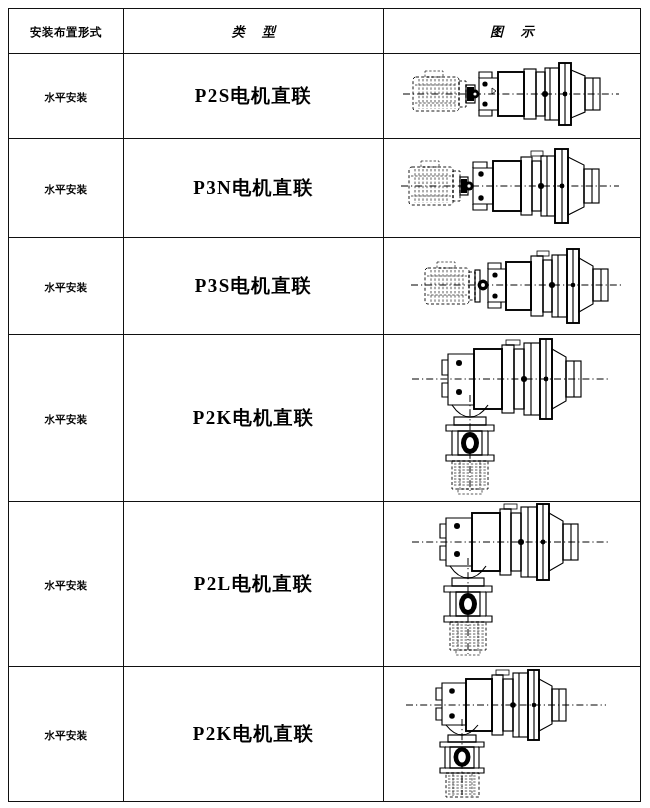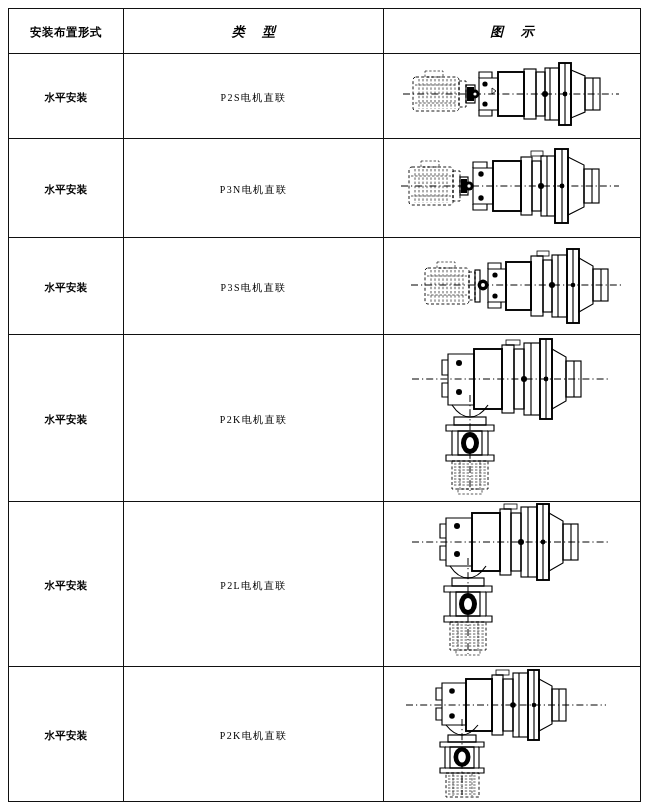--- a/index.html
+++ b/index.html
@@ -62,22 +62,22 @@
   }
 
   .mount-text {
     font-family: Liberation Mono, monospace;
     font-weight: bold;
     font-size: 10.5px;
     letter-spacing: 0.3px;
   }
   .type-text {
     font-family: "Liberation Serif", "DejaVu Serif", serif;
-    font-weight: normal;
-    font-size: 10px;
+    font-weight: bold;
+    font-size: 19px;
     letter-spacing: 1.4px;
   }
 
   .fig-wrap {
     position: relative;
     width: 100%;
     height: 100%;
     display: block;
   }
   .fig-wrap svg {

